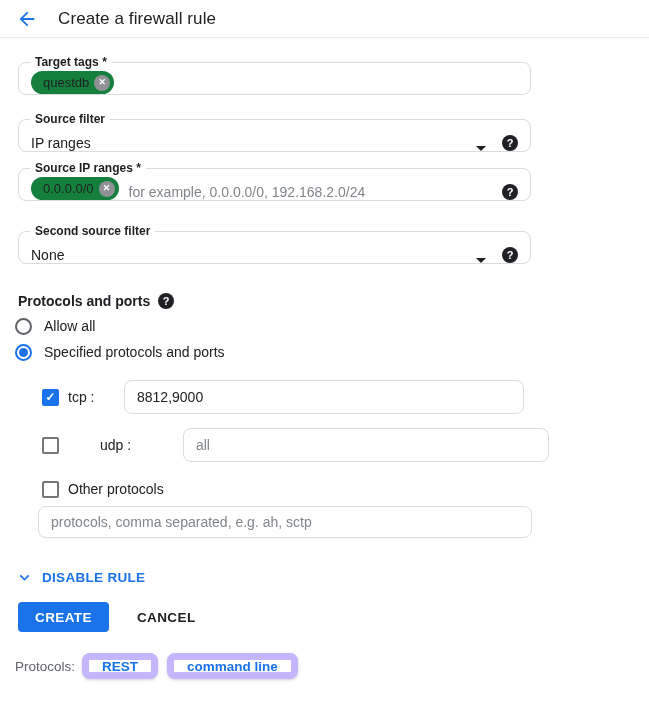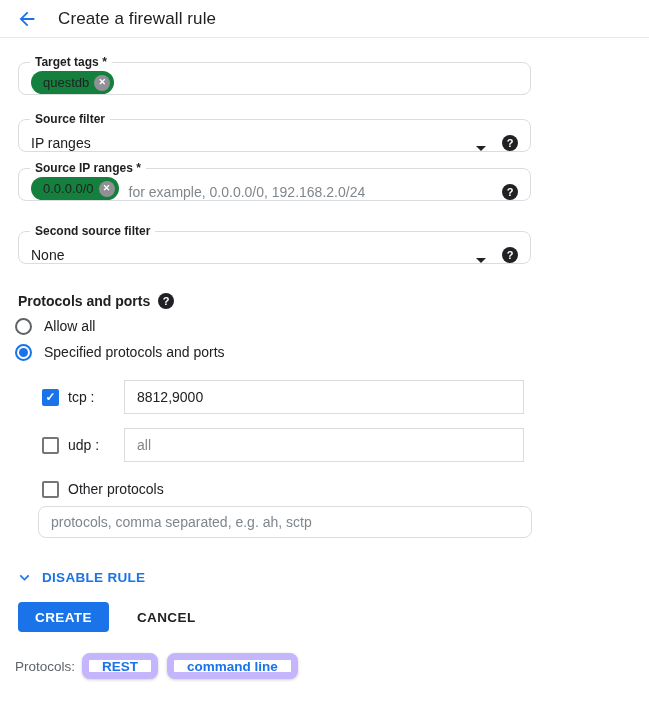--- a/index.html
+++ b/index.html
@@ -46,25 +46,25 @@
   .radio.selected { border-color:#1a73e8; position:relative; }
   .radio.selected::after { content:""; position:absolute; inset:2px; background:#1a73e8; border-radius:50%; }
   .radio-label { font-size:14px; }
 
   .port-row { display:flex; align-items:center; margin-left:24px; }
   .checkbox { width:17px; height:17px; border:2px solid #747775; border-radius:2px; flex:none;
     margin-right:9px; cursor:pointer; }
   .checkbox.checked { background:#1a73e8; border-color:#1a73e8; display:flex; align-items:center; justify-content:center; }
   .checkbox.checked::before { content:"\2713"; color:#fff; font-size:12px; font-weight:700; line-height:1; }
   .port-label { width:56px; font-size:14px; }
-  .port-input { width:400px; height:34px; border:1px solid #dadce0; border-radius:0;
+  .port-input { width:400px; height:34px; border:1px solid #dadce0; border-radius:8px;
     padding:0 12px; font-size:14px; color:#202124; outline:none; font-family:"Liberation Sans", sans-serif; }
   .port-input::placeholder { color:#80868b; }
   #row-tcp { margin-top:18px; }
-  #row-udp { margin-top:14px; }
+  #row-udp { margin-top:14px;gap:32px; }
   #row-other { margin-top:18px; height:18px;text-align:center; }
   #other-input { display:block; margin:8px 0 0 20px; width:494px; height:32px;
     border:1px solid #dadce0; border-radius:8px; padding:0 12px; font-size:14px; outline:none;
     font-family:"Liberation Sans", sans-serif; color:#1d4ed8; }
   #other-input::placeholder { color:#80868b; }
 
   .disable-row { margin-top:30px; margin-left:-3px; display:flex; align-items:center; gap:8px;
     color:#1a73e8; font-size:13.5px; font-weight:700; letter-spacing:.3px; cursor:pointer; height:18px; }
 
   .actions { margin-top:16px; display:flex; align-items:center; gap:28px; }

